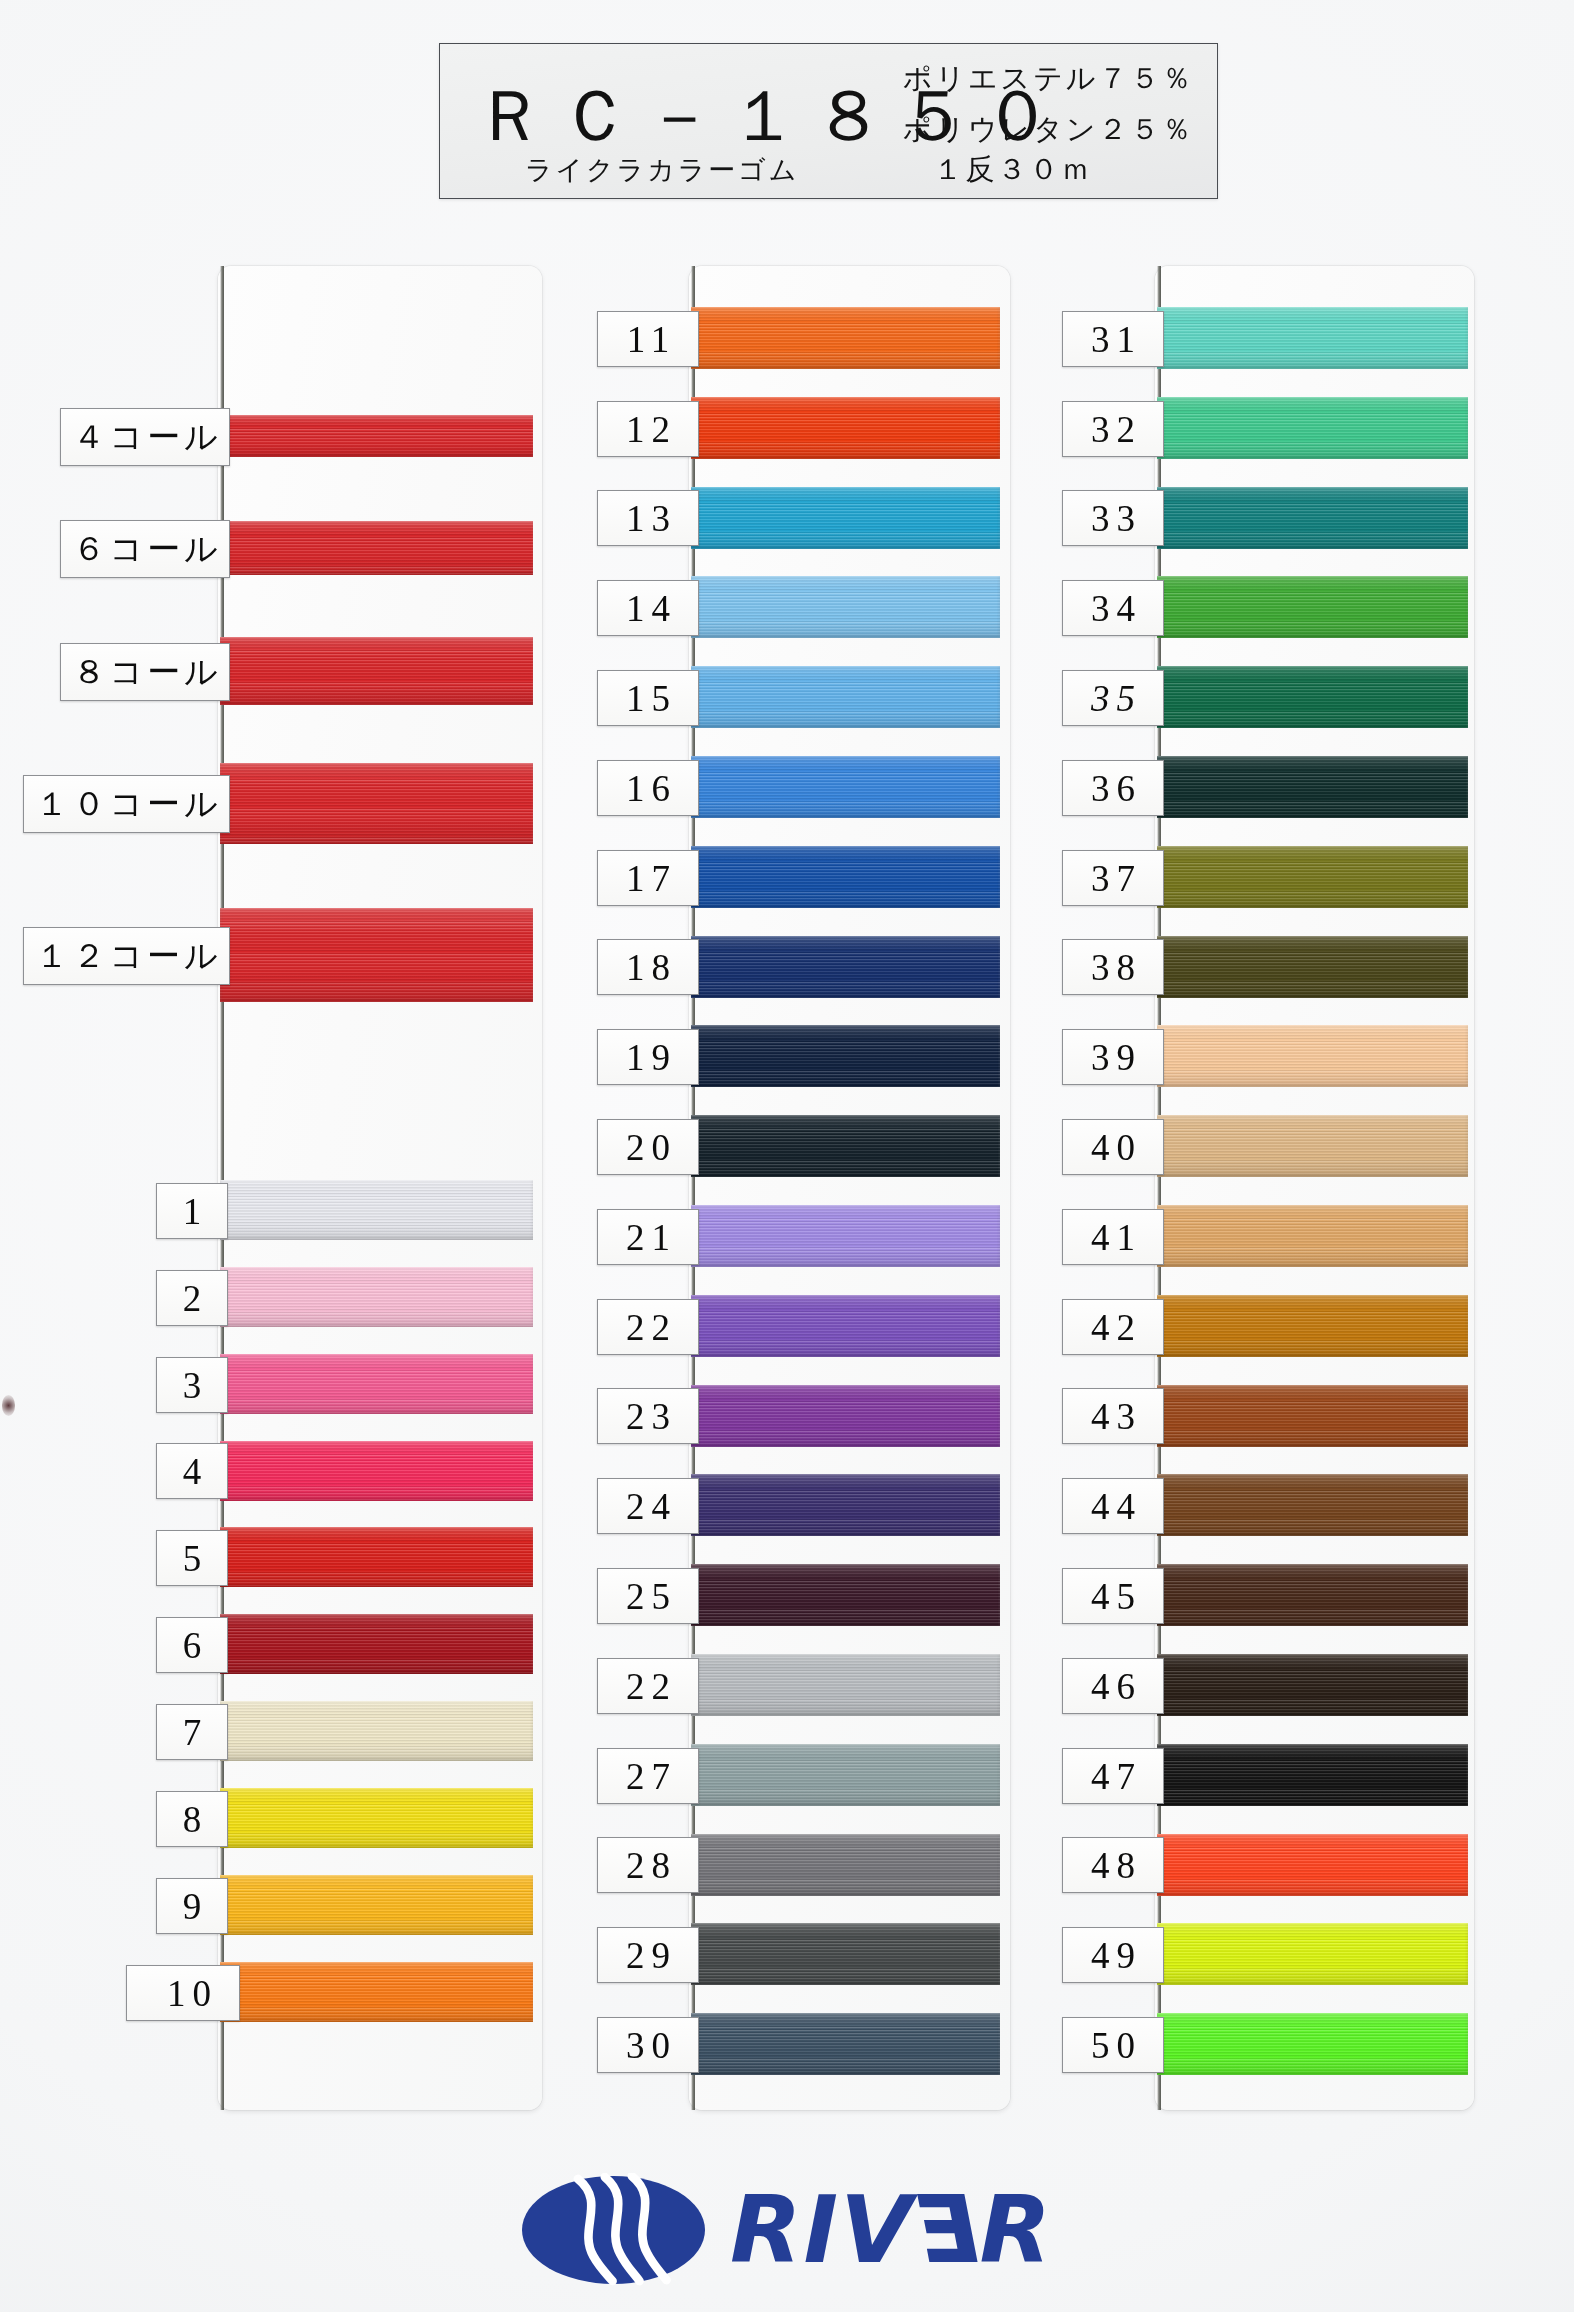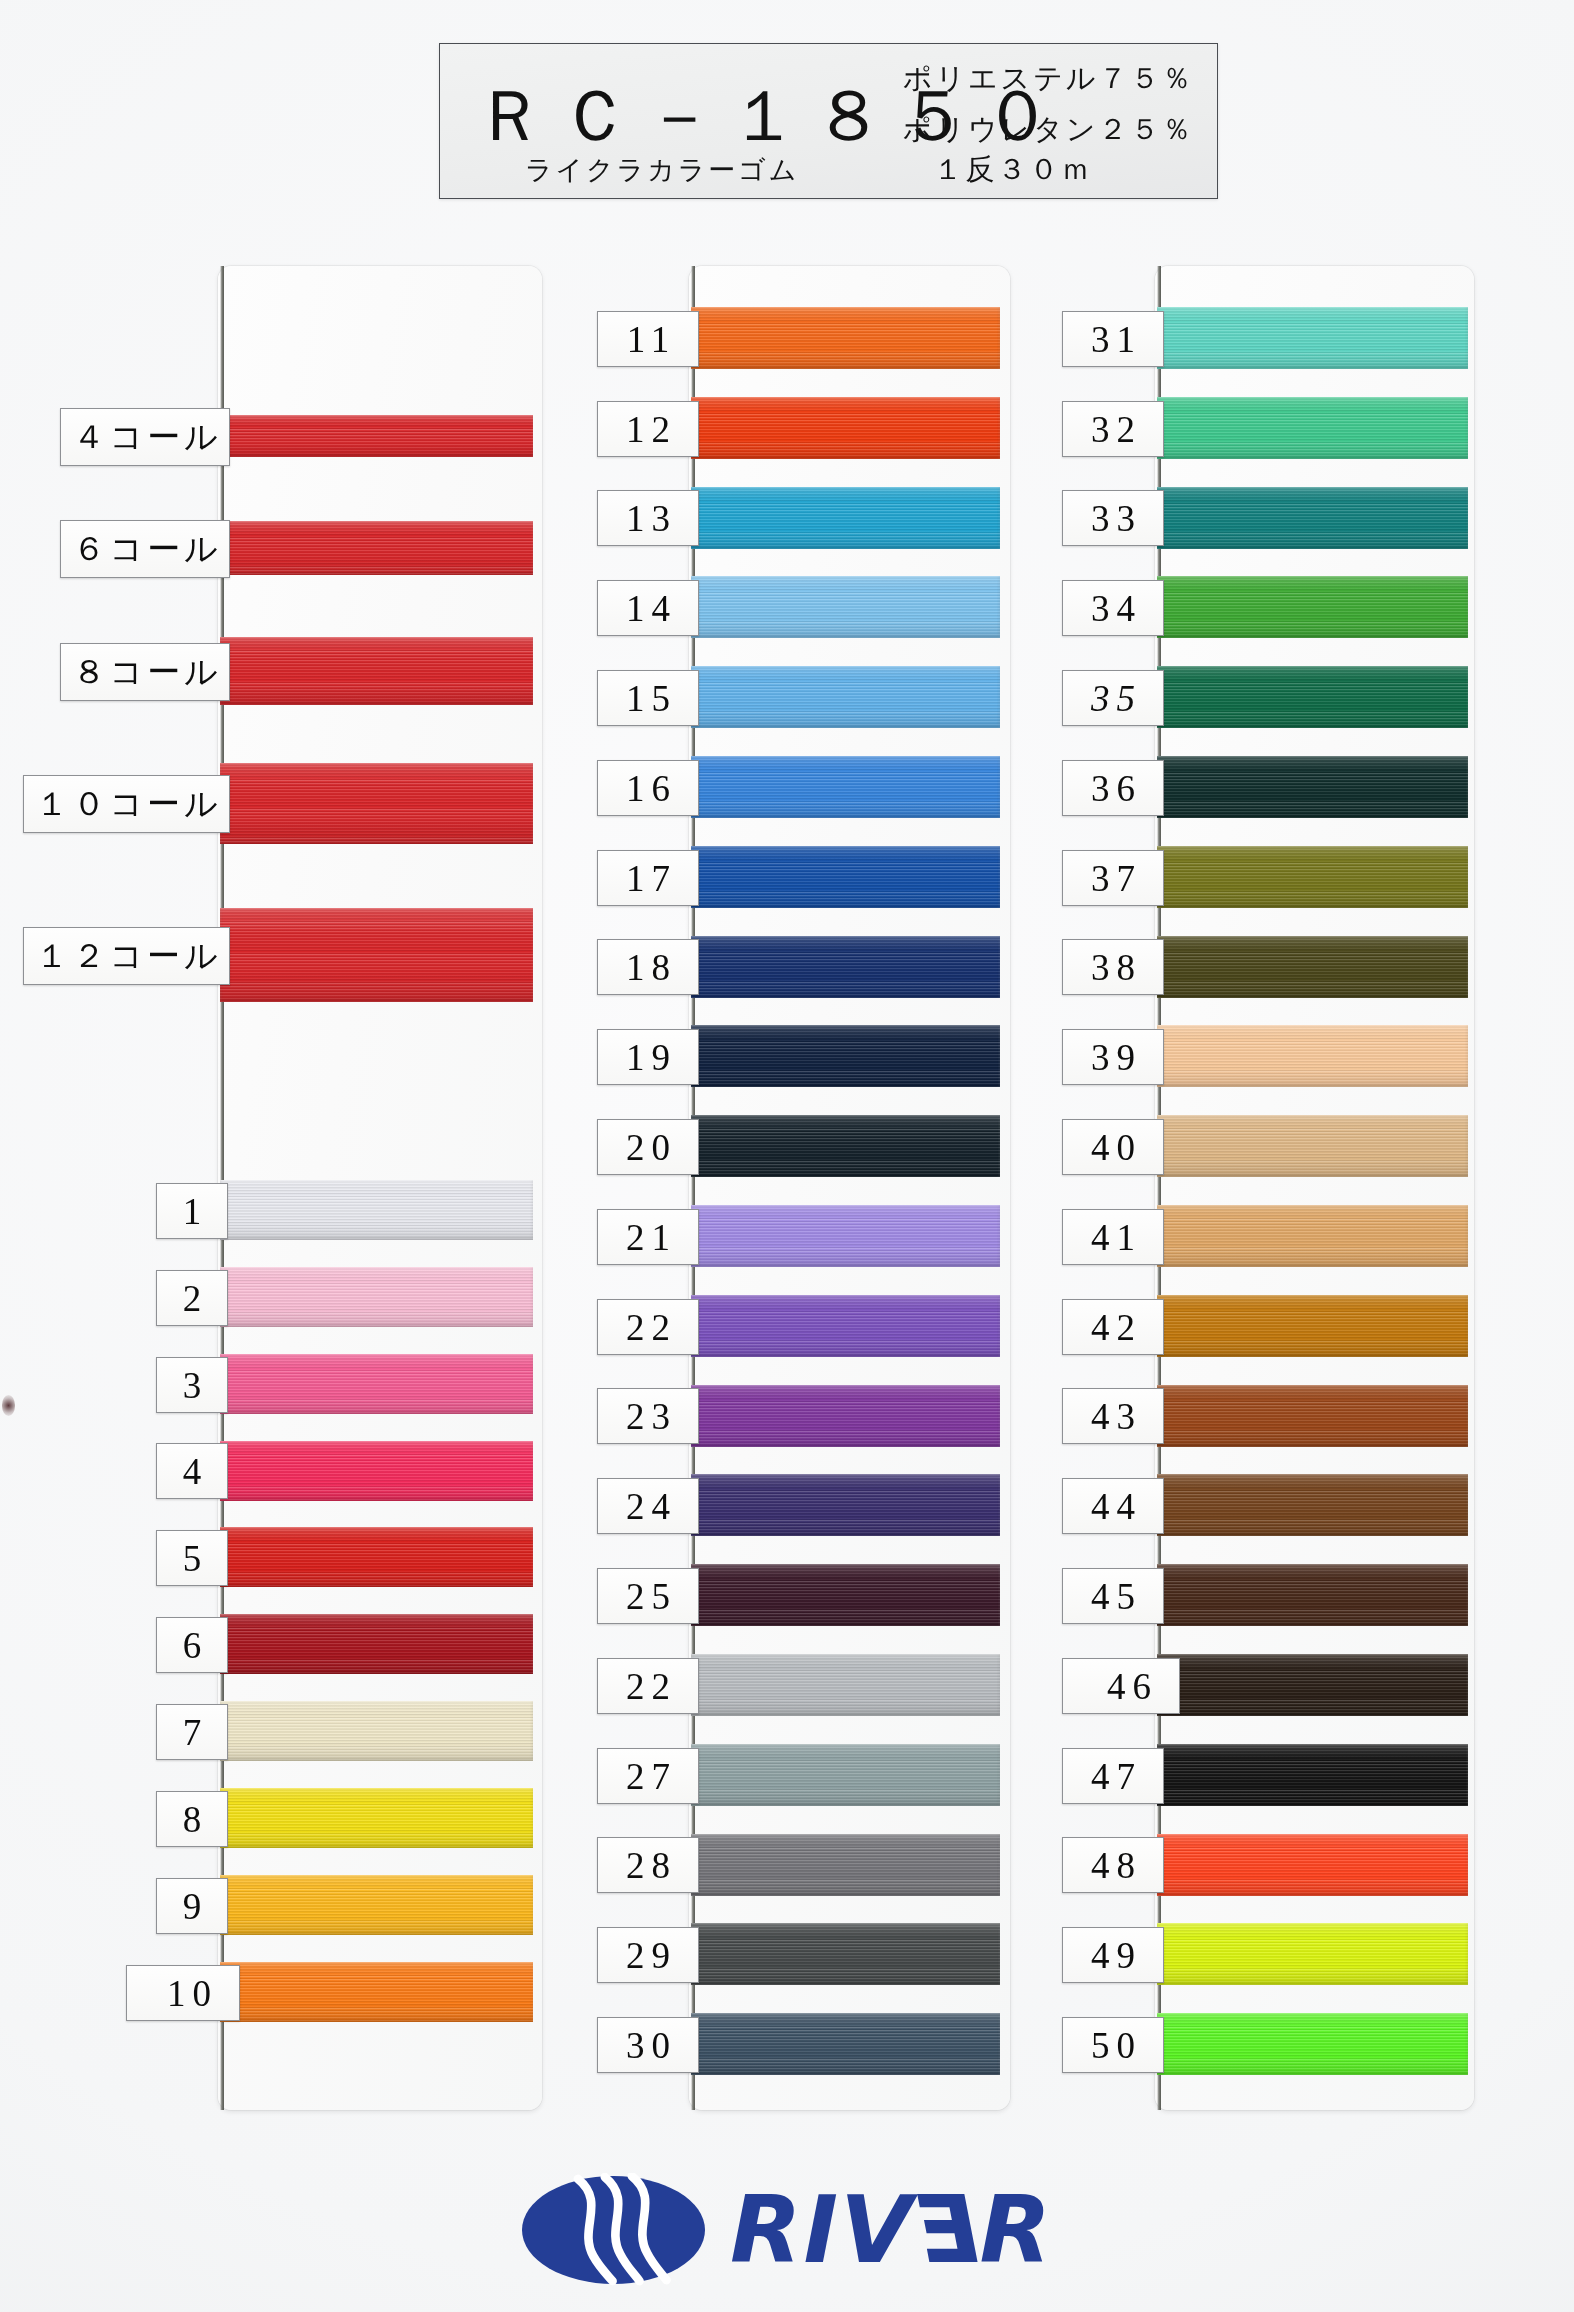--- a/index.html
+++ b/index.html
@@ -297,21 +297,21 @@
       <div class="tag num wide" style="top: 1209px; left: 1062px;">41</div>
       <div class="ribbon" style="left: 1157px; top: 1295px; width: 311px; height: 62px; background-color: rgb(195, 121, 13);"></div>
       <div class="tag num wide" style="top: 1299px; left: 1062px;">42</div>
       <div class="ribbon" style="left: 1157px; top: 1385px; width: 311px; height: 62px; background-color: rgb(155, 71, 25);"></div>
       <div class="tag num wide" style="top: 1388px; left: 1062px;">43</div>
       <div class="ribbon" style="left: 1157px; top: 1474px; width: 311px; height: 62px; background-color: rgb(117, 68, 30);"></div>
       <div class="tag num wide" style="top: 1478px; left: 1062px;">44</div>
       <div class="ribbon" style="left: 1157px; top: 1564px; width: 311px; height: 62px; background-color: rgb(72, 41, 26);"></div>
       <div class="tag num wide" style="top: 1568px; left: 1062px;">45</div>
       <div class="ribbon" style="left: 1157px; top: 1654px; width: 311px; height: 62px; background-color: rgb(42, 31, 23);"></div>
-      <div class="tag num wide" style="top: 1658px; left: 1062px; padding-left: 16px;">46</div>
+      <div class="tag num wide" style="top: 1658px; left: 1062px;">46</div>
       <div class="ribbon" style="left: 1157px; top: 1744px; width: 311px; height: 62px; background-color: rgb(20, 20, 20);"></div>
       <div class="tag num wide" style="top: 1748px; left: 1062px;">47</div>
       <div class="ribbon" style="left: 1157px; top: 1834px; width: 311px; height: 62px; background-color: rgb(255, 68, 32);"></div>
       <div class="tag num wide" style="top: 1837px; left: 1062px;">48</div>
       <div class="ribbon" style="left: 1157px; top: 1923px; width: 311px; height: 62px; background-color: rgb(219, 245, 16);"></div>
       <div class="tag num wide" style="top: 1927px; left: 1062px;">49</div>
       <div class="ribbon" style="left: 1157px; top: 2013px; width: 311px; height: 62px; background-color: rgb(91, 245, 36);"></div>
       <div class="tag num wide" style="top: 2017px; left: 1062px;">50</div>
     </div>
 

